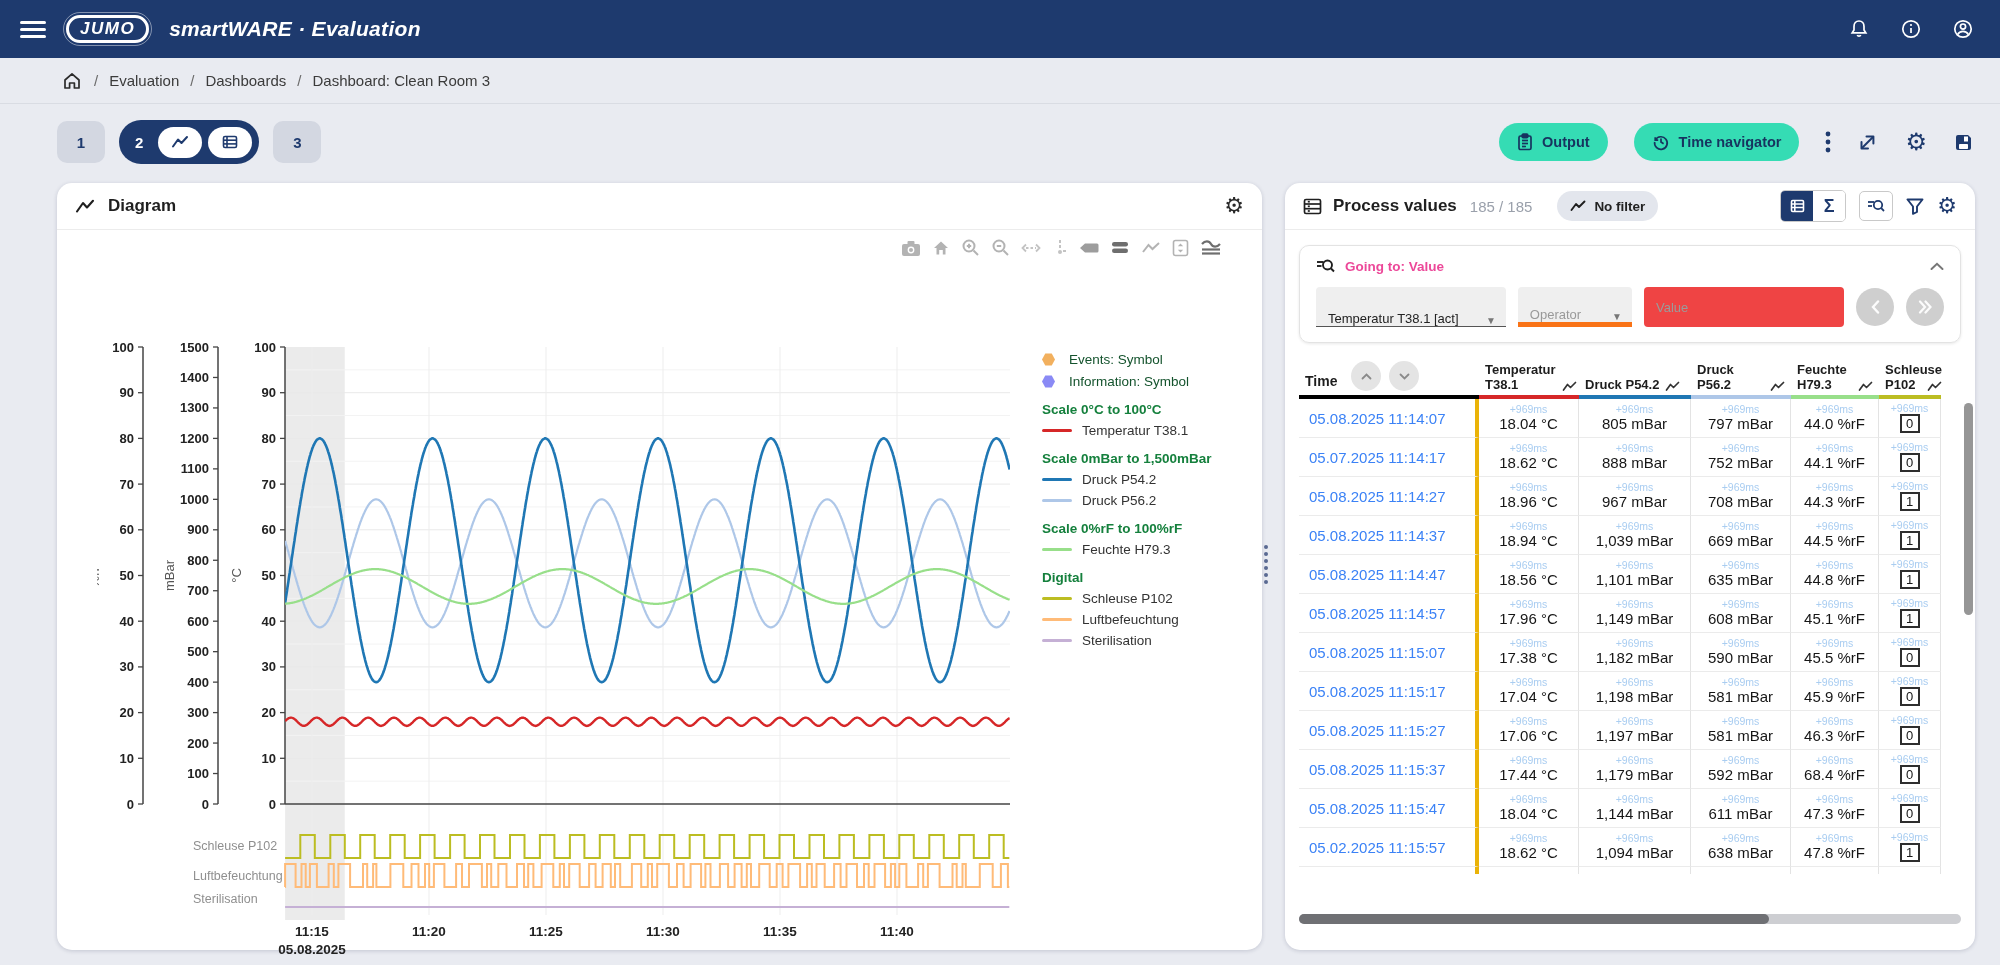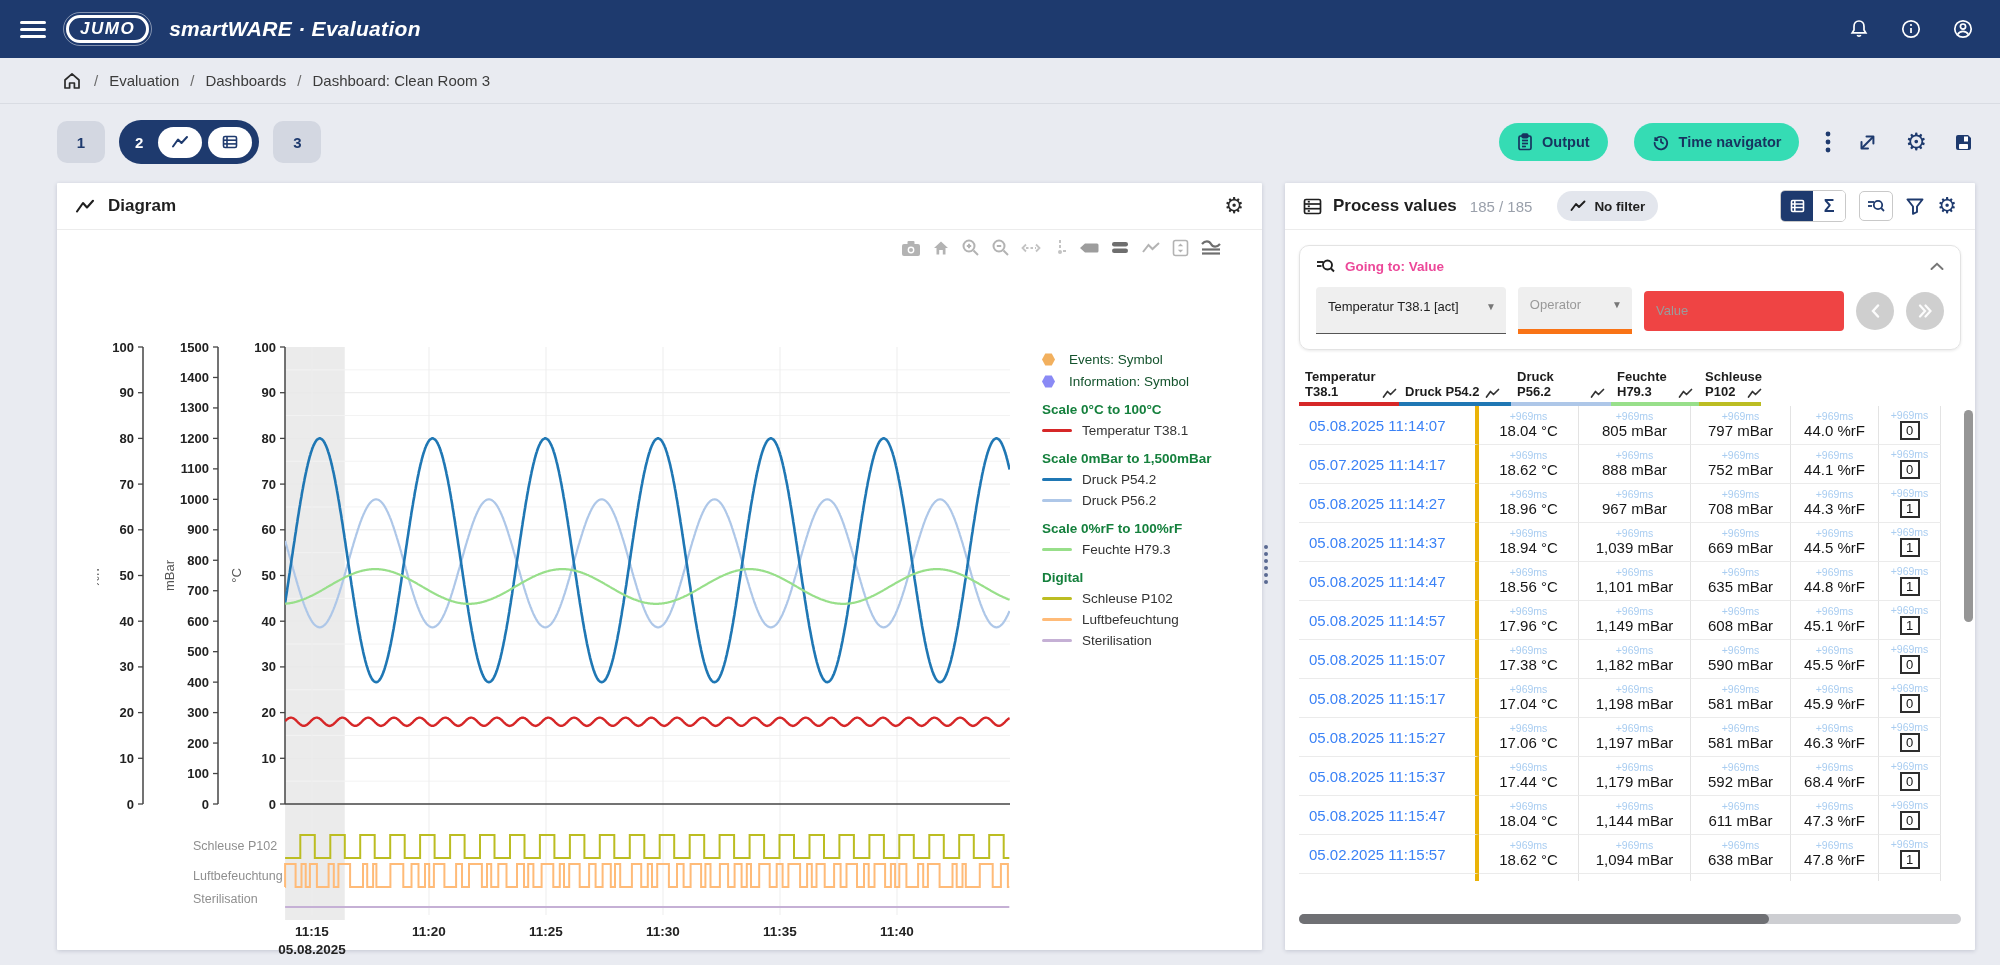--- a/index.html
+++ b/index.html
@@ -34,21 +34,21 @@
   .tab-active .num { color:#fff; font-weight:700; font-size:15px; margin-right:9px; }
   .tab-chip { width:44px; height:31px; background:#fff; border-radius:16px; display:flex;
     align-items:center; justify-content:center; margin-left:6px; cursor:pointer; }
   .actions { margin-left:auto; display:flex; align-items:center; gap:26px; }
   .btn-teal { background:#35dcb4; border:none; border-radius:19px; height:38px; padding:0 18px;
     display:flex; align-items:center; gap:9px; color:#17345f; font-weight:700; font-size:14.5px;
     cursor:pointer; font-family:inherit; }
   .icon-btn { background:none; border:none; cursor:pointer; display:flex; padding:0; }
 
   
-  .panel { position:absolute; background:#fff; border-radius:1px; box-shadow:0 1px 4px rgba(25,35,70,.18); }
+  .panel { position:absolute; background:#fff; border-radius:15px; box-shadow:0 1px 4px rgba(25,35,70,.18); }
   #diagram-panel { left:57px; top:183px; width:1205px; height:767px; }
   #process-panel { left:1285px; top:183px; width:690px; height:767px; }
   .panel-header { height:47px; display:flex; align-items:center; gap:13px; padding:0 18px;
     border-bottom:1px solid #ececec; }
   .panel-title { font-size:17px; font-weight:700; color:#1f1f1f; }
 
   
   .drag-handle { position:absolute; left:1264px; top:545px; display:flex; flex-direction:column;
     gap:3px; cursor:col-resize; }
   .drag-handle i { width:4px; height:4px; border-radius:50%; background:#5a6a92; }
@@ -76,22 +76,22 @@
   .toggle-group button.on { background:#1e3a6e; }
   .sq-btn { width:34px; height:30px; border:1px solid #c9c9c9; border-radius:5px; background:#fff;
     display:flex; align-items:center; justify-content:center; cursor:pointer; }
   .sigma { font-size:18px; font-weight:700; color:#1e3a6e; }
 
   .goto-card { margin:15px 14px 10px; border:1px solid #e3e3e3; border-radius:10px;
     box-shadow:0 1px 3px rgba(0,0,0,.09); padding:12px 16px 15px; }
   .goto-head { display:flex; align-items:center; gap:10px; font-size:13.5px; font-weight:700; color:#ec4899; }
   .goto-head .collapse { margin-left:auto; cursor:pointer; display:flex; }
   .goto-controls { display:flex; align-items:center; gap:12px; margin-top:13px; }
-  .sel { background:#efefef; border-radius:4px 4px 0 0; height:47px; display:flex; align-items:center;
-    padding:0 10px 8px 12px; font-size:13px; cursor:pointer; }
+  .sel { background:#efefef; border-radius:4px 4px 0 0; height:40px; display:flex; align-items:flex-end;
+    padding:0 10px 0 12px; font-size:13px; cursor:pointer; }
   .sel.filled { border-bottom:1px solid #555; color:#222; width:215px; }
   .sel.empty { border-bottom:5px solid #f97316; color:#999; width:128px; }
   .sel .caret { margin-left:auto; color:#777; font-size:10px; }
   .goto-value { background:#ef4444; border:none; border-radius:4px; height:40px; width:205px;
     padding:0 12px; font-size:13px; font-family:Liberation Sans, sans-serif; color:#222; }
   .goto-value::placeholder { color:#9b9b9b; }
   .circ-btn { width:38px; height:38px; border-radius:50%; border:none; background:#cfcfcf;
     color:#fcfcfc; display:flex; align-items:center; justify-content:center; cursor:pointer;
     font-size:17px; font-weight:700; flex:none; }
   .circ-btn.first { margin-left:auto; }
@@ -550,20 +550,36 @@
       <button class="circ-btn">
         <svg width="14" height="14" viewBox="0 0 14 14" fill="none" stroke="#fcfcfc" stroke-width="2.2" stroke-linecap="round">
             <path d="M2 1.5 L7 7 L2 12.5 M7.5 1.5 L12.5 7 L7.5 12.5"></path>
           </svg>
       </button>
     </div>
   </div>
 
   <div class="pv-table">
     <div class="pv-hrow" id="pv-header">
+        <div class="pv-hcell" style="width: 180px;">
+          <span style="font-size:14px; margin-bottom:4px;">Time</span>
+        <span class="sortbtns">
+          <button class="sb">
+              <svg width="11" height="7" viewBox="0 0 11 7" fill="none" stroke="#8a8a8a" stroke-width="1.8" stroke-linecap="round">
+                <path d="M1.5 5.5 L5.5 1.5 L9.5 5.5"></path>
+              </svg>
+            </button>
+          <button class="sb">
+              <svg width="11" height="7" viewBox="0 0 11 7" fill="none" stroke="#8a8a8a" stroke-width="1.8" stroke-linecap="round">
+                <path d="M1.5 1.5 L5.5 5.5 L9.5 1.5"></path>
+              </svg>
+            </button>
+        </span>
+          <span class="bar" style="background:#000000"></span>
+        </div>
         <div class="pv-hcell" style="width: 100px; justify-content: flex-start;">
           <span style="max-width:74px;">Temperatur T38.1</span>
           <svg class="zz" width="15" height="11" viewBox="0 0 15 11" fill="none" stroke="#333" stroke-width="1.7" stroke-linecap="round" stroke-linejoin="round">
             <path d="M1.5 9 L5.5 3.5 L8.5 6.5 L13.5 1.5"></path>
           </svg>
           <span class="bar" style="background:#d62728"></span>
         </div>
         <div class="pv-hcell" style="width: 112px; justify-content: flex-start;">
           <span style="max-width:86px;">Druck P54.2</span>
           <svg class="zz" width="15" height="11" viewBox="0 0 15 11" fill="none" stroke="#333" stroke-width="1.7" stroke-linecap="round" stroke-linejoin="round">

